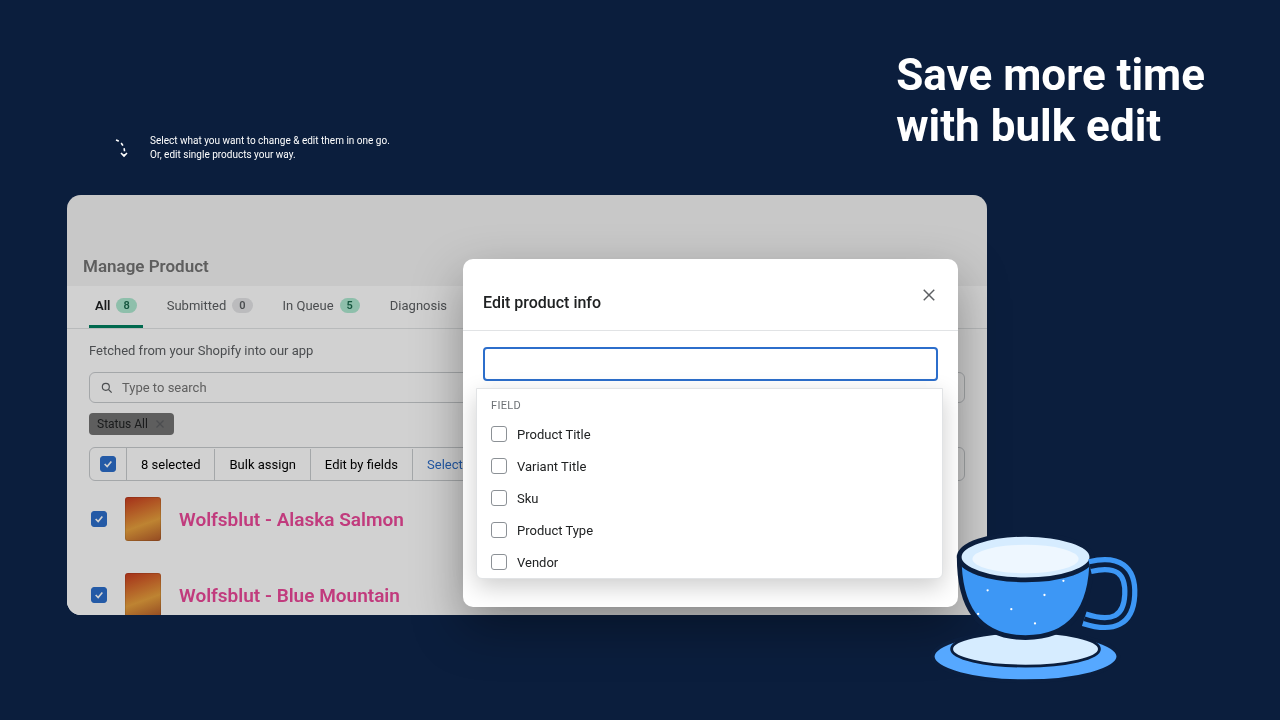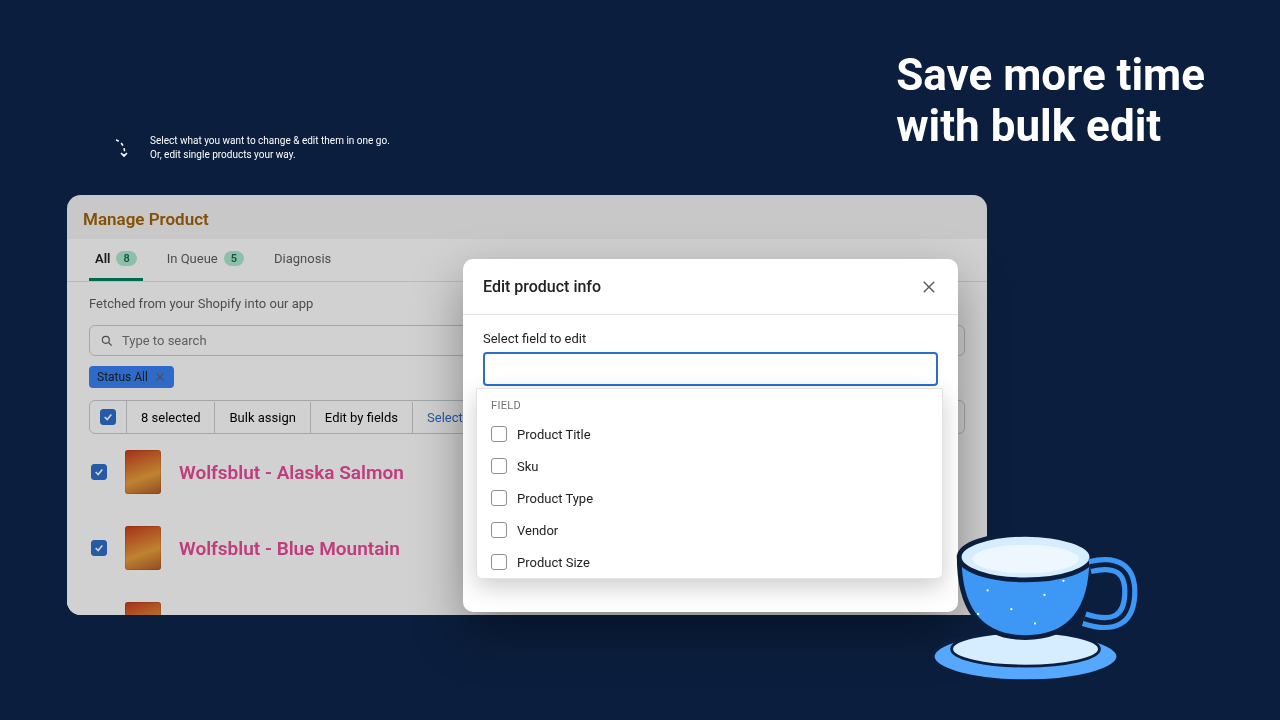--- a/index.html
+++ b/index.html
@@ -7,56 +7,56 @@
 
 .hero-title { position: absolute; right: 75px; top: 50px; color: #fff; font-size: 44px; font-weight: 700; line-height: 1.15; }
 
 .caption-row { position: absolute; left: 112px; top: 134px; display: flex; align-items: flex-start; gap: 14px; }
 .caption-row .arrow { width: 24px; height: 24px; color: #fff; margin-top: 2px; }
 .caption-text { color: #fff; font-size: 10px; line-height: 1.4; }
 
 .app-window { position: absolute; left: 67px; top: 195px; width: 920px; height: 420px; background: #f5f5f5; border-radius: 14px; overflow: hidden; }
 .dim-overlay { position: absolute; inset: 0; background: rgba(0,0,0,0.18); pointer-events: none; z-index: 3; }
 
-.window-title { font-size: 17px; font-weight: 600; padding: 14px 16px 10px; color: #a16207; }
+.window-title { font-size: 17px; font-weight: 600; padding: 14px 16px 10px; color: #737373; margin-top: 47px; }
 
 .tabs { display: flex; gap: 18px; padding: 0 22px; border-bottom: 1px solid #e1e3e5; background: #fff; }
 .tab { padding: 12px 6px 12px 6px; font-size: 13px; color: #5c5f62; display: flex; align-items: center; gap: 6px; border-bottom: 3px solid transparent; cursor: pointer; }
 .tab.active { border-bottom-color: #008060; color: #202223; font-weight: 600; }
 .badge { background: #aee9d1; color: #1b6b4e; border-radius: 10px; font-size: 11px; font-weight: 600; padding: 1px 7px; min-width: 18px; text-align: center; }
 .badge.grey { background: #e4e5e7; color: #5c5f62; }
 
 .content { padding: 14px 22px; background: #fff; }
 .fetched-note { font-size: 13px; color: #5c5f62; margin-bottom: 14px; }
 
 .search-field { display: flex; align-items: center; border: 1px solid #c9cccf; border-radius: 6px; padding: 7px 10px; gap: 8px; margin-bottom: 10px; background: #fff; }
 .search-field input { border: none; outline: none; flex: 1; font-size: 13px; color: #5c5f62; background: transparent; }
 .search-icon { width: 14px; height: 14px; color: #5c5f62; }
 
-.chip { display: inline-flex; align-items: center; gap: 6px; background: #3b82f6; border-radius: 4px; padding: 4px 8px; font-size: 12px; color: #202223; margin-bottom: 12px; }
+.chip { display: inline-flex; align-items: center; gap: 6px; background: #737373; border-radius: 4px; padding: 4px 8px; font-size: 12px; color: #202223; margin-bottom: 12px; }
 .chip .x { width: 12px; height: 12px; color: #5c5f62; cursor: pointer; }
 
 .bulk-row { display: flex; align-items: center; border: 1px solid #c9cccf; border-radius: 6px; overflow: hidden; }
 .bulk-row > div { padding: 8px 14px; font-size: 13px; border-right: 1px solid #c9cccf; display: flex; align-items: center; gap: 8px; }
 .bulk-row > div:last-child { border-right: none; }
 .bulk-row .sel-check { padding: 8px 10px; }
 .bulk-row .link { color: #2c6ecb; cursor: pointer; }
 
 .cbox { width: 16px; height: 16px; border: 1px solid #8c9196; border-radius: 3px; display: inline-flex; align-items: center; justify-content: center; background: #fff; cursor: pointer; }
 .cbox.checked { background: #2c6ecb; border-color: #2c6ecb; }
 .cbox.checked svg { width: 10px; height: 10px; color: #fff; }
 
 .product-row { display: flex; align-items: center; gap: 18px; padding: 16px 0 16px 2px; }
 .product-row .thumb { width: 36px; height: 44px; border-radius: 3px; background: linear-gradient(160deg, #c93a1f 0%, #e8a13d 60%, #b55a2a 100%); box-shadow: inset 0 0 0 1px rgba(0,0,0,0.1); }
 .product-row .name { font-size: 19px; font-weight: 600; color: #ec4899; }
 
 
 .modal { position: absolute; left: 463px; top: 259px; width: 495px; background: #fff; border-radius: 10px; box-shadow: 0 20px 50px rgba(0,0,0,0.35); z-index: 5; }
 .modal-header { display: flex; align-items: center; justify-content: space-between; padding: 18px 20px; border-bottom: 1px solid #e1e3e5; }
-.modal-header .title { font-size: 16px; font-weight: 500; color: #202223; }
+.modal-header .title { font-size: 16px; font-weight: 500; color: #202223; margin-top: 16px; }
 .close-icon { width: 18px; height: 18px; color: #5c5f62; cursor: pointer; }
 .modal-body { padding: 16px 20px 4px; }
 .field-label { font-size: 13px; color: #202223; margin-bottom: 6px; }
 .select-input { width: 100%; height: 34px; border: 2px solid #2c6ecb; border-radius: 4px; outline: none; padding: 0 8px; font-size: 13px; }
 
 .dropdown { position: absolute; left: 476px; top: 388px; width: 467px; background: #ffffff; border: 1px solid #e1e3e5; border-radius: 0 0 6px 6px; box-shadow: 0 8px 24px rgba(0,0,0,0.2); z-index: 6; }
 .dd-inner { max-height: 220px; overflow-y: scroll; }
 .dd-group { font-size: 11px; color: #6d7175; padding: 10px 14px 6px; letter-spacing: 0.3px; }
 .dd-item { display: flex; align-items: center; gap: 10px; padding: 8px 14px; font-size: 13px; color: #202223; cursor: pointer; }
 .dd-inner::-webkit-scrollbar { width: 12px; }
@@ -87,20 +87,24 @@
 
 <div class="app-window">
   <div class="window-title">Manage Product</div>
 
   <div class="tabs">
     <div class="tab active">
       <span>All</span>
       <span class="badge">8</span>
     </div>
     <div class="tab">
+      <span>Submitted</span>
+      <span class="badge grey">0</span>
+    </div>
+    <div class="tab">
       <span>In Queue</span>
       <span class="badge">5</span>
     </div>
     <div class="tab">
       <span>Diagnosis</span>
     </div>
   </div>
 
   <div class="content">
     <div class="fetched-note">Fetched from your Shopify into our app</div>
@@ -163,48 +167,47 @@
 
 <div class="modal">
   <div class="modal-header">
     <div class="title">Edit product info</div>
     <svg class="close-icon" viewBox="0 0 24 24" stroke="currentColor" stroke-width="2">
         <line x1="5" y1="5" x2="19" y2="19"></line>
         <line x1="19" y1="5" x2="5" y2="19"></line>
       </svg>
   </div>
   <div class="modal-body">
-    <div class="field-label">Select field to edit</div>
     <input class="select-input" style="">
   </div>
   <div style="height:222px"></div>
 </div>
 
 <div class="dropdown">
   <div class="dd-inner">
     <div class="dd-group">FIELD</div>
     <div class="dd-item">
         <span class="cbox"></span>
         <span>Product Title</span>
       </div>
     <div class="dd-item">
         <span class="cbox"></span>
+        <span>Variant Title</span>
+      </div>
+    <div class="dd-item">
+        <span class="cbox"></span>
         <span>Sku</span>
       </div>
     <div class="dd-item">
         <span class="cbox"></span>
         <span>Product Type</span>
       </div>
     <div class="dd-item">
         <span class="cbox"></span>
         <span>Vendor</span>
-      </div>
-    <div class="dd-item">
-        <span class="cbox"></span>
-        <span>Product Size</span>
       </div>
 
   </div>
 </div>
 
 <svg class="teacup" viewBox="0 0 240 190">
   <ellipse cx="110" cy="160" rx="98" ry="26" fill="#56a8ff" stroke="#0b1e3d" stroke-width="4"></ellipse>
   <ellipse cx="110" cy="152" rx="78" ry="18" fill="#d6ecff" stroke="#0b1e3d" stroke-width="3"></ellipse>
   <path d="M40 55 Q40 140 110 140 Q180 140 180 55 Z" fill="#3d97f5" stroke="#0b1e3d" stroke-width="5"></path>
   <ellipse cx="110" cy="55" rx="70" ry="24" fill="#d6ecff" stroke="#0b1e3d" stroke-width="5"></ellipse>

